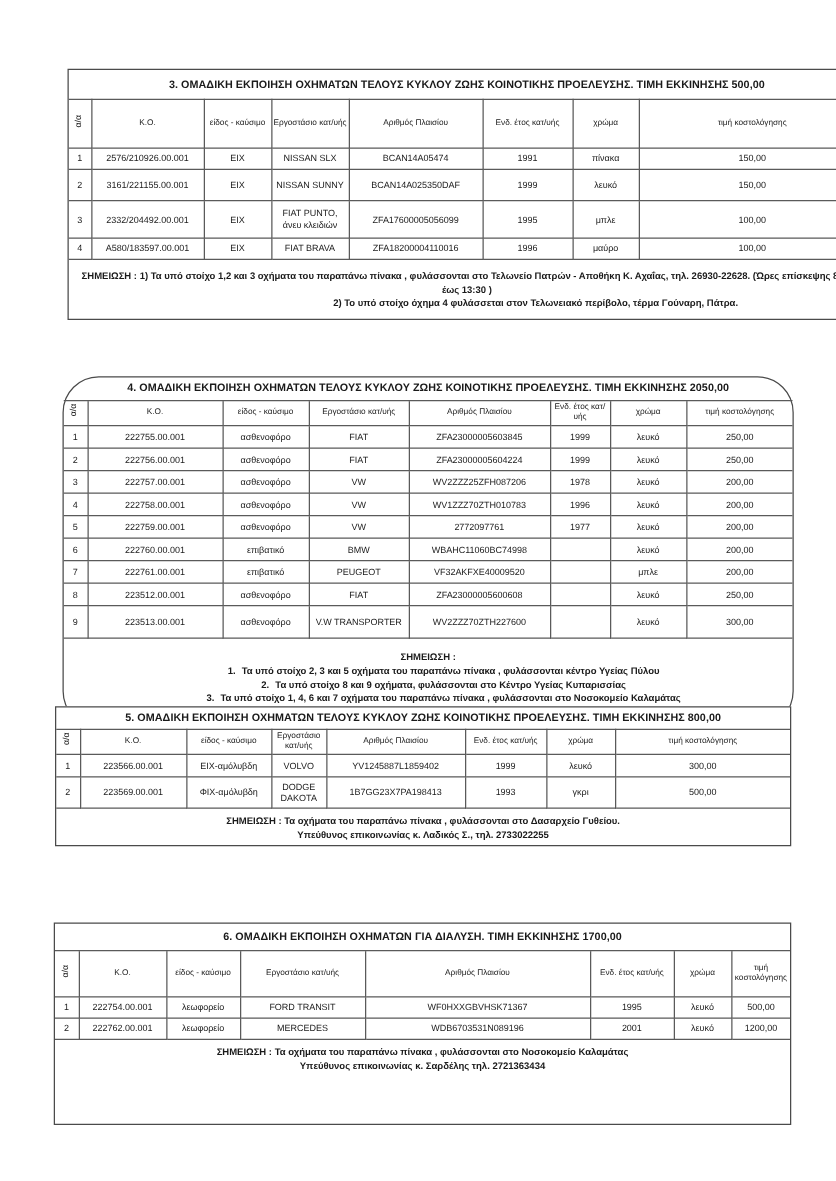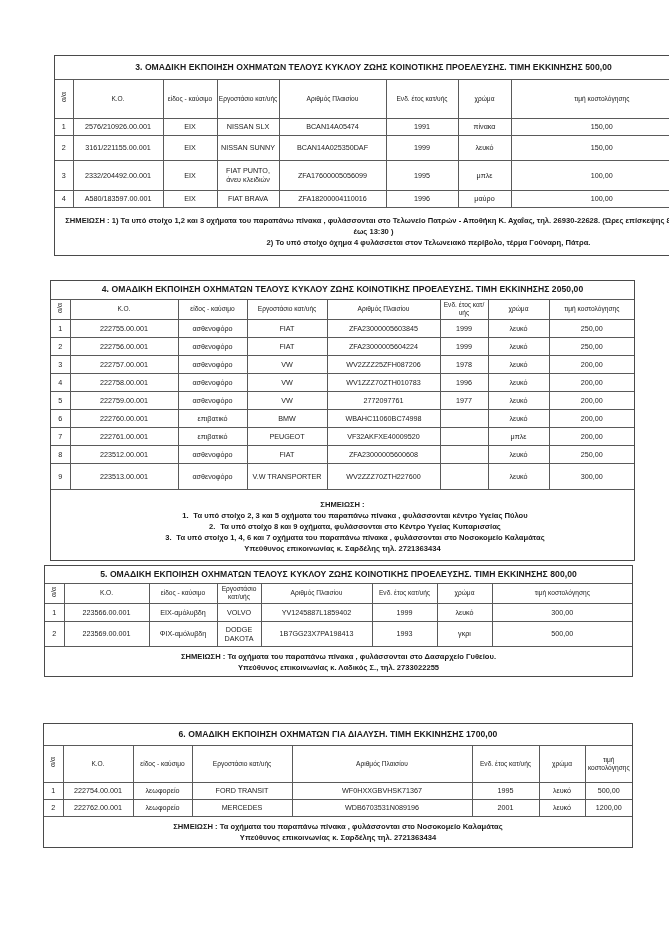--- a/index.html
+++ b/index.html
@@ -93,21 +93,21 @@
     <tr class="note" style="height:48px">
       <td colspan="8">
         <span>ΣΗΜΕΙΩΣΗ : 1) Τα υπό στοίχο 1,2 και 3 οχήματα του παραπάνω πίνακα , φυλάσσονται στο Τελωνείο Πατρών - Αποθήκη Κ. Αχαΐας, τηλ. 26930-22628. (Ώρες επίσκεψης 8:30 έως 13:30 )</span>
         <span class="center2">2) Το υπό στοίχο όχημα 4 φυλάσσεται στον Τελωνειακό περίβολο, τέρμα Γούναρη, Πάτρα.</span>
       </td>
     </tr>
   </tbody>
     </table>
 </div>
 
-<div class="tbl" style="left:50px; top:280px; width:585px; height:281px;">
+<div class="tbl" style="left:50px; top:301px; width:585px; height:281px;border-radius:29px;">
   <table>
     <colgroup>
         <col style="width:19px">
         <col style="width:108px">
         <col style="width:69px">
         <col style="width:80px">
         <col style="width:113px">
         <col style="width:48px">
         <col style="width:61px">
         <col>
@@ -278,21 +278,21 @@
     <tr class="note" style="height:31px">
       <td colspan="8">
         <span style="display:block">ΣΗΜΕΙΩΣΗ : Τα οχήματα του παραπάνω πίνακα , φυλάσσονται στο Δασαρχείο Γυθείου.</span>
         <span style="display:block">Υπεύθυνος επικοινωνίας κ. Λαδικός Σ., τηλ. 2733022255</span>
       </td>
     </tr>
   </tbody>
     </table>
 </div>
 
-<div class="tbl" style="left:43px; top:723px; width:590px; height:125px;">
+<div class="tbl" style="left:43px; top:738px; width:590px; height:162px;">
   <table>
     <colgroup>
         <col style="width:19px">
         <col style="width:70px">
         <col style="width:59px">
         <col style="width:100px">
         <col style="width:180px">
         <col style="width:67px">
         <col style="width:46px">
         <col>

